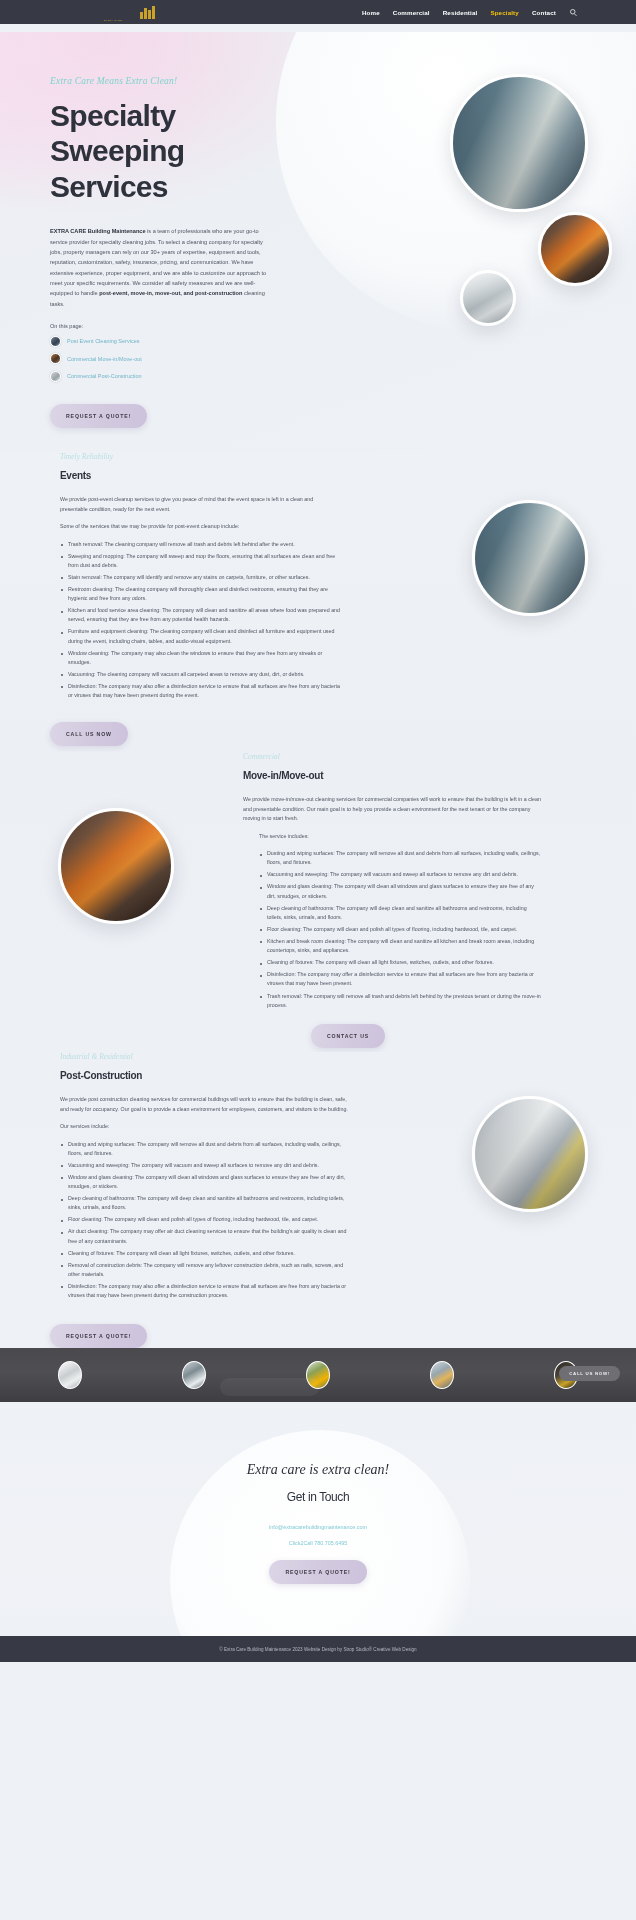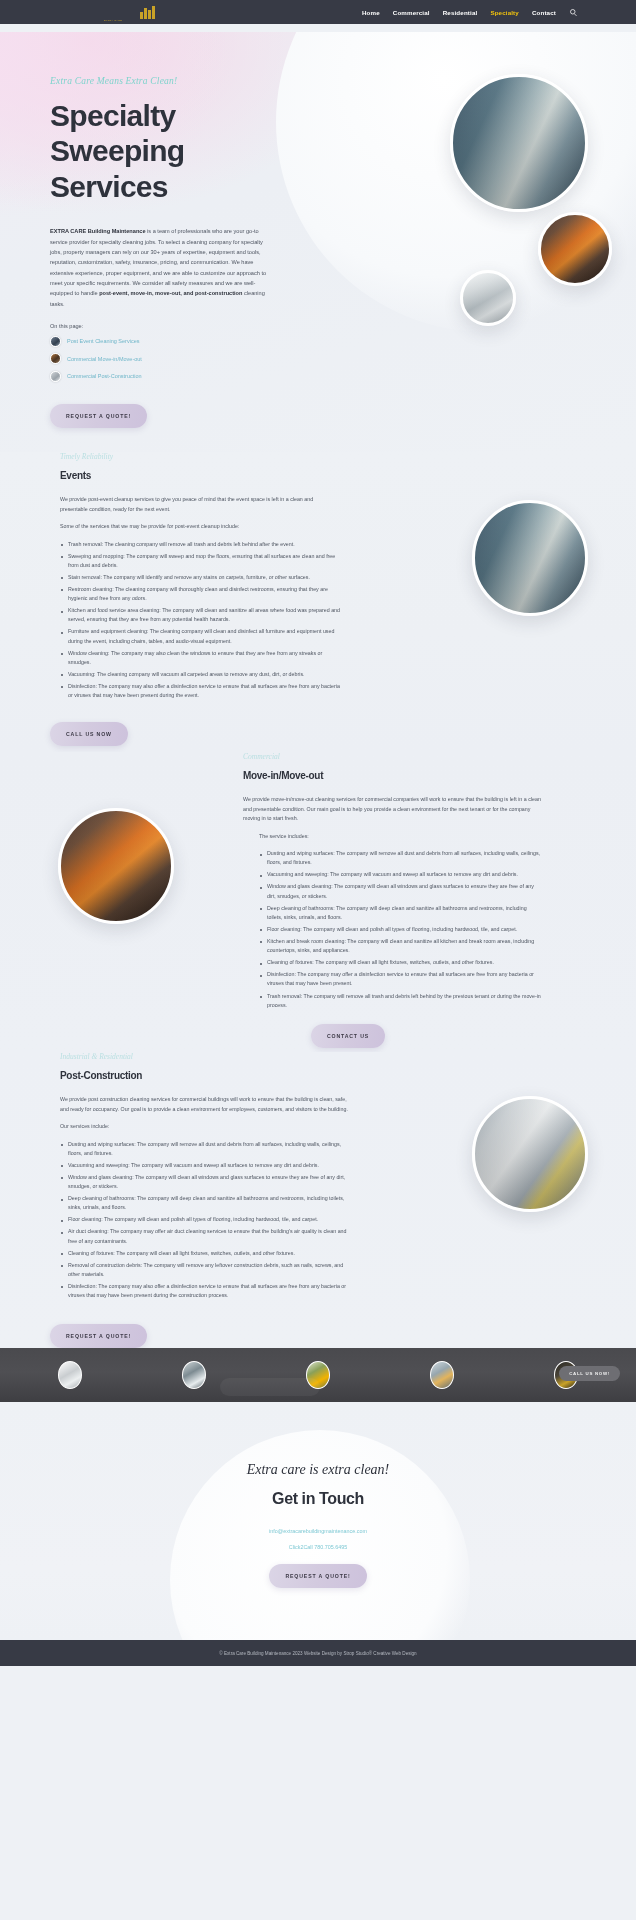--- a/index.html
+++ b/index.html
@@ -239,21 +239,21 @@
     position:absolute; left:170px; top:28px;
     width:300px; height:300px; border-radius:50%;
     background: radial-gradient(circle at 45% 40%, #ffffff 0%, #fbfcfd 58%, rgba(255,255,255,0) 72%);
   }
   .contact-inner { position:relative; }
   .contact-eyebrow {
     font-family:"Liberation Serif", serif; font-style:italic;
     color:#2e323c; font-size:14px; margin-bottom: 12px;
   }
   h2.contact-title {
-    font-size: 16px; color:#2e323c; font-weight:bold;
+    font-size: 12px; color:#2e323c; font-weight:normal;
     letter-spacing:-.4px; margin-bottom: 20px;
   }
   .contact-link {
     display:block; font-size:5.4px; color:#7fc9d4;
     text-decoration:none; margin-bottom: 10px;
   }
   .contact-cta { margin-top: 14px; }
 
   
   .bottom-bar {

